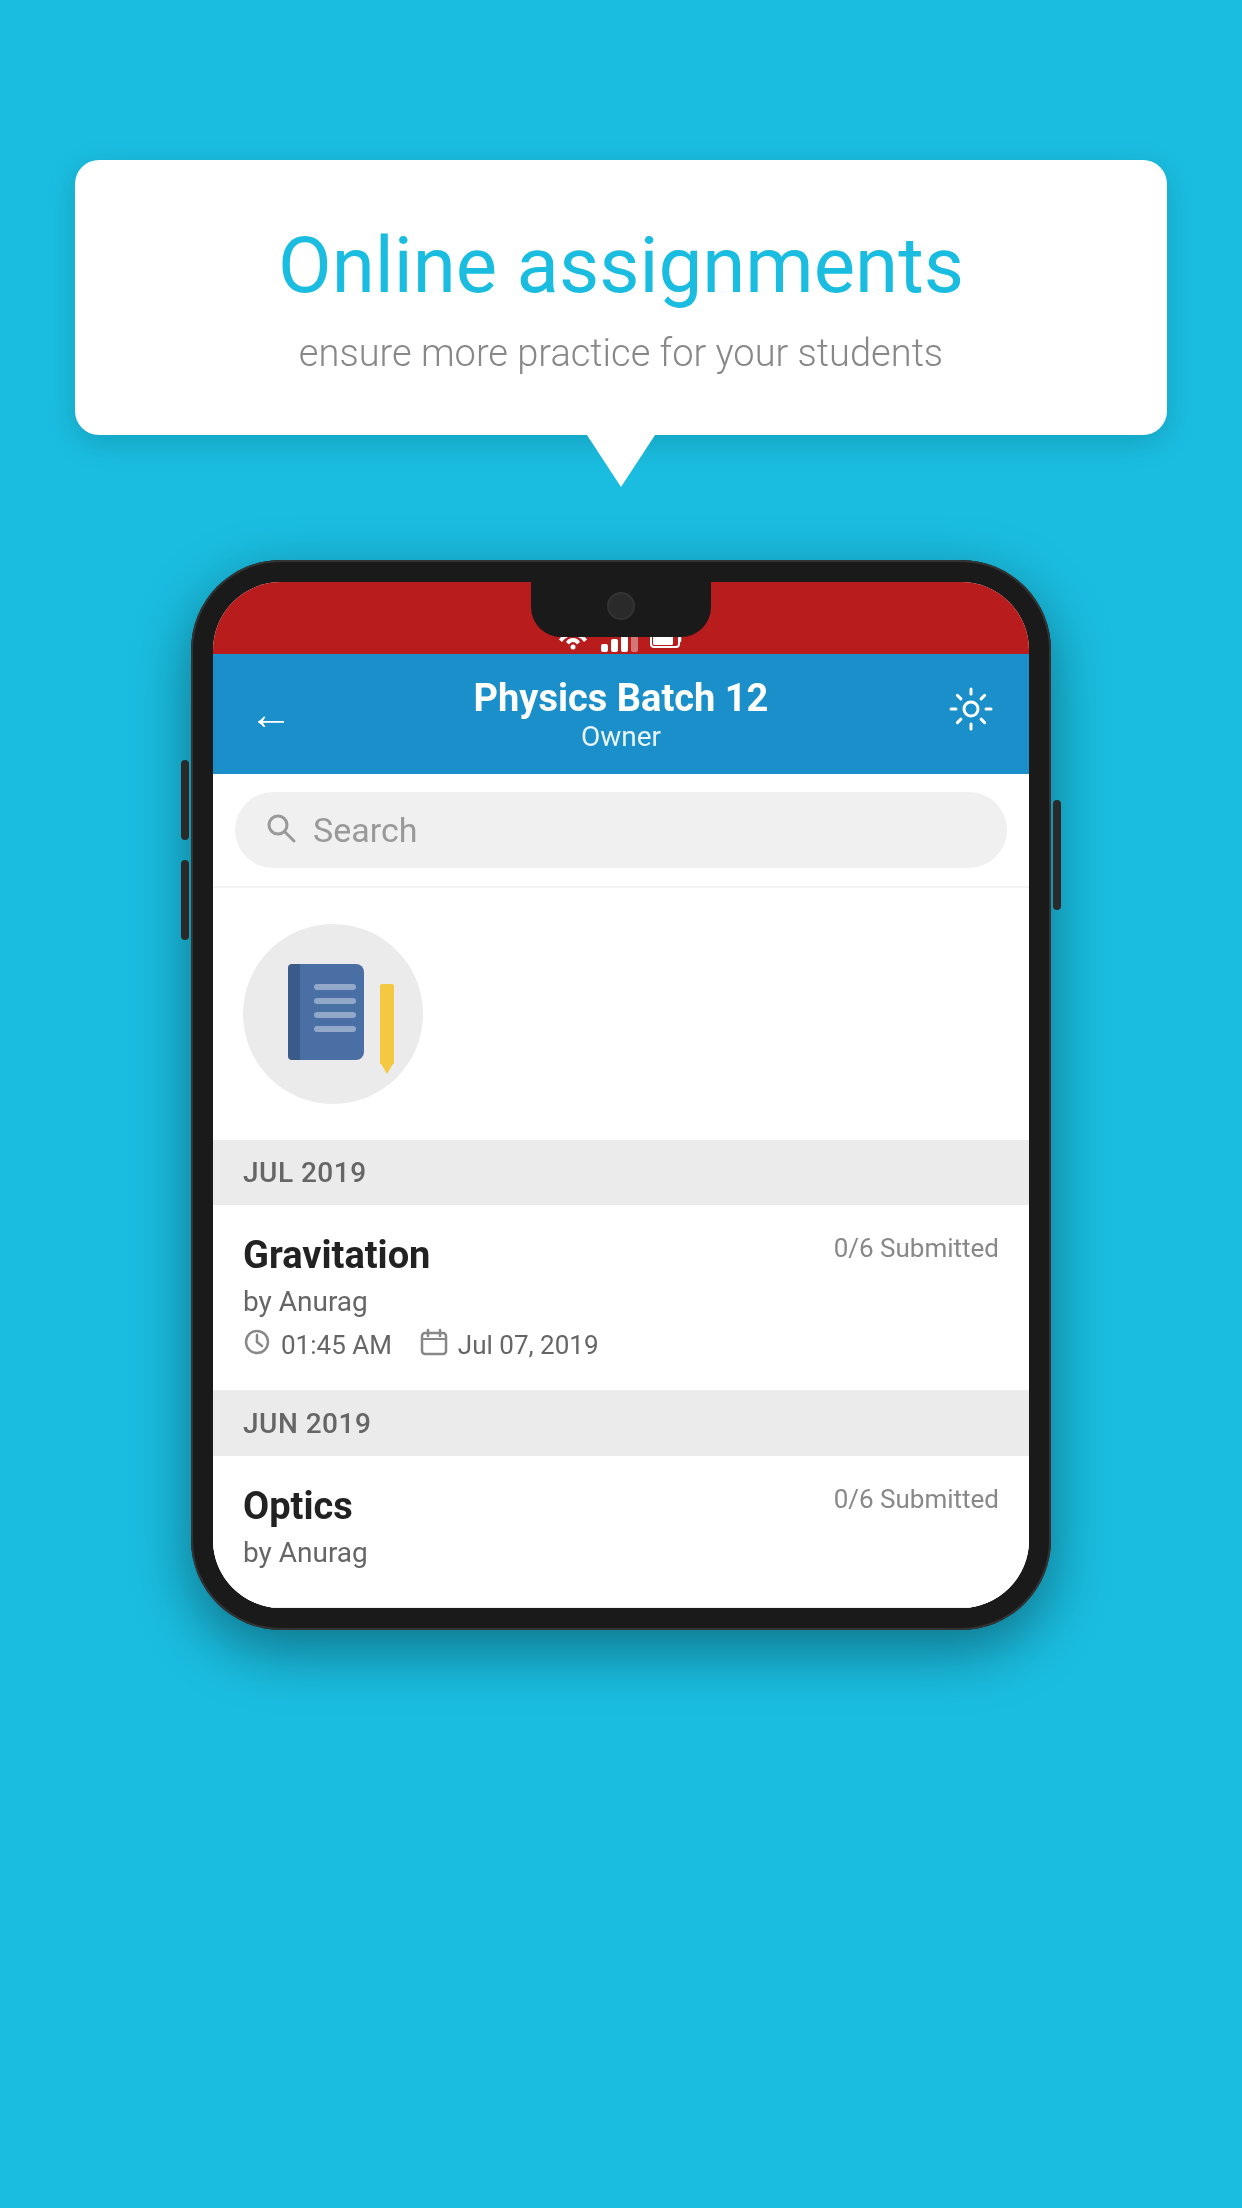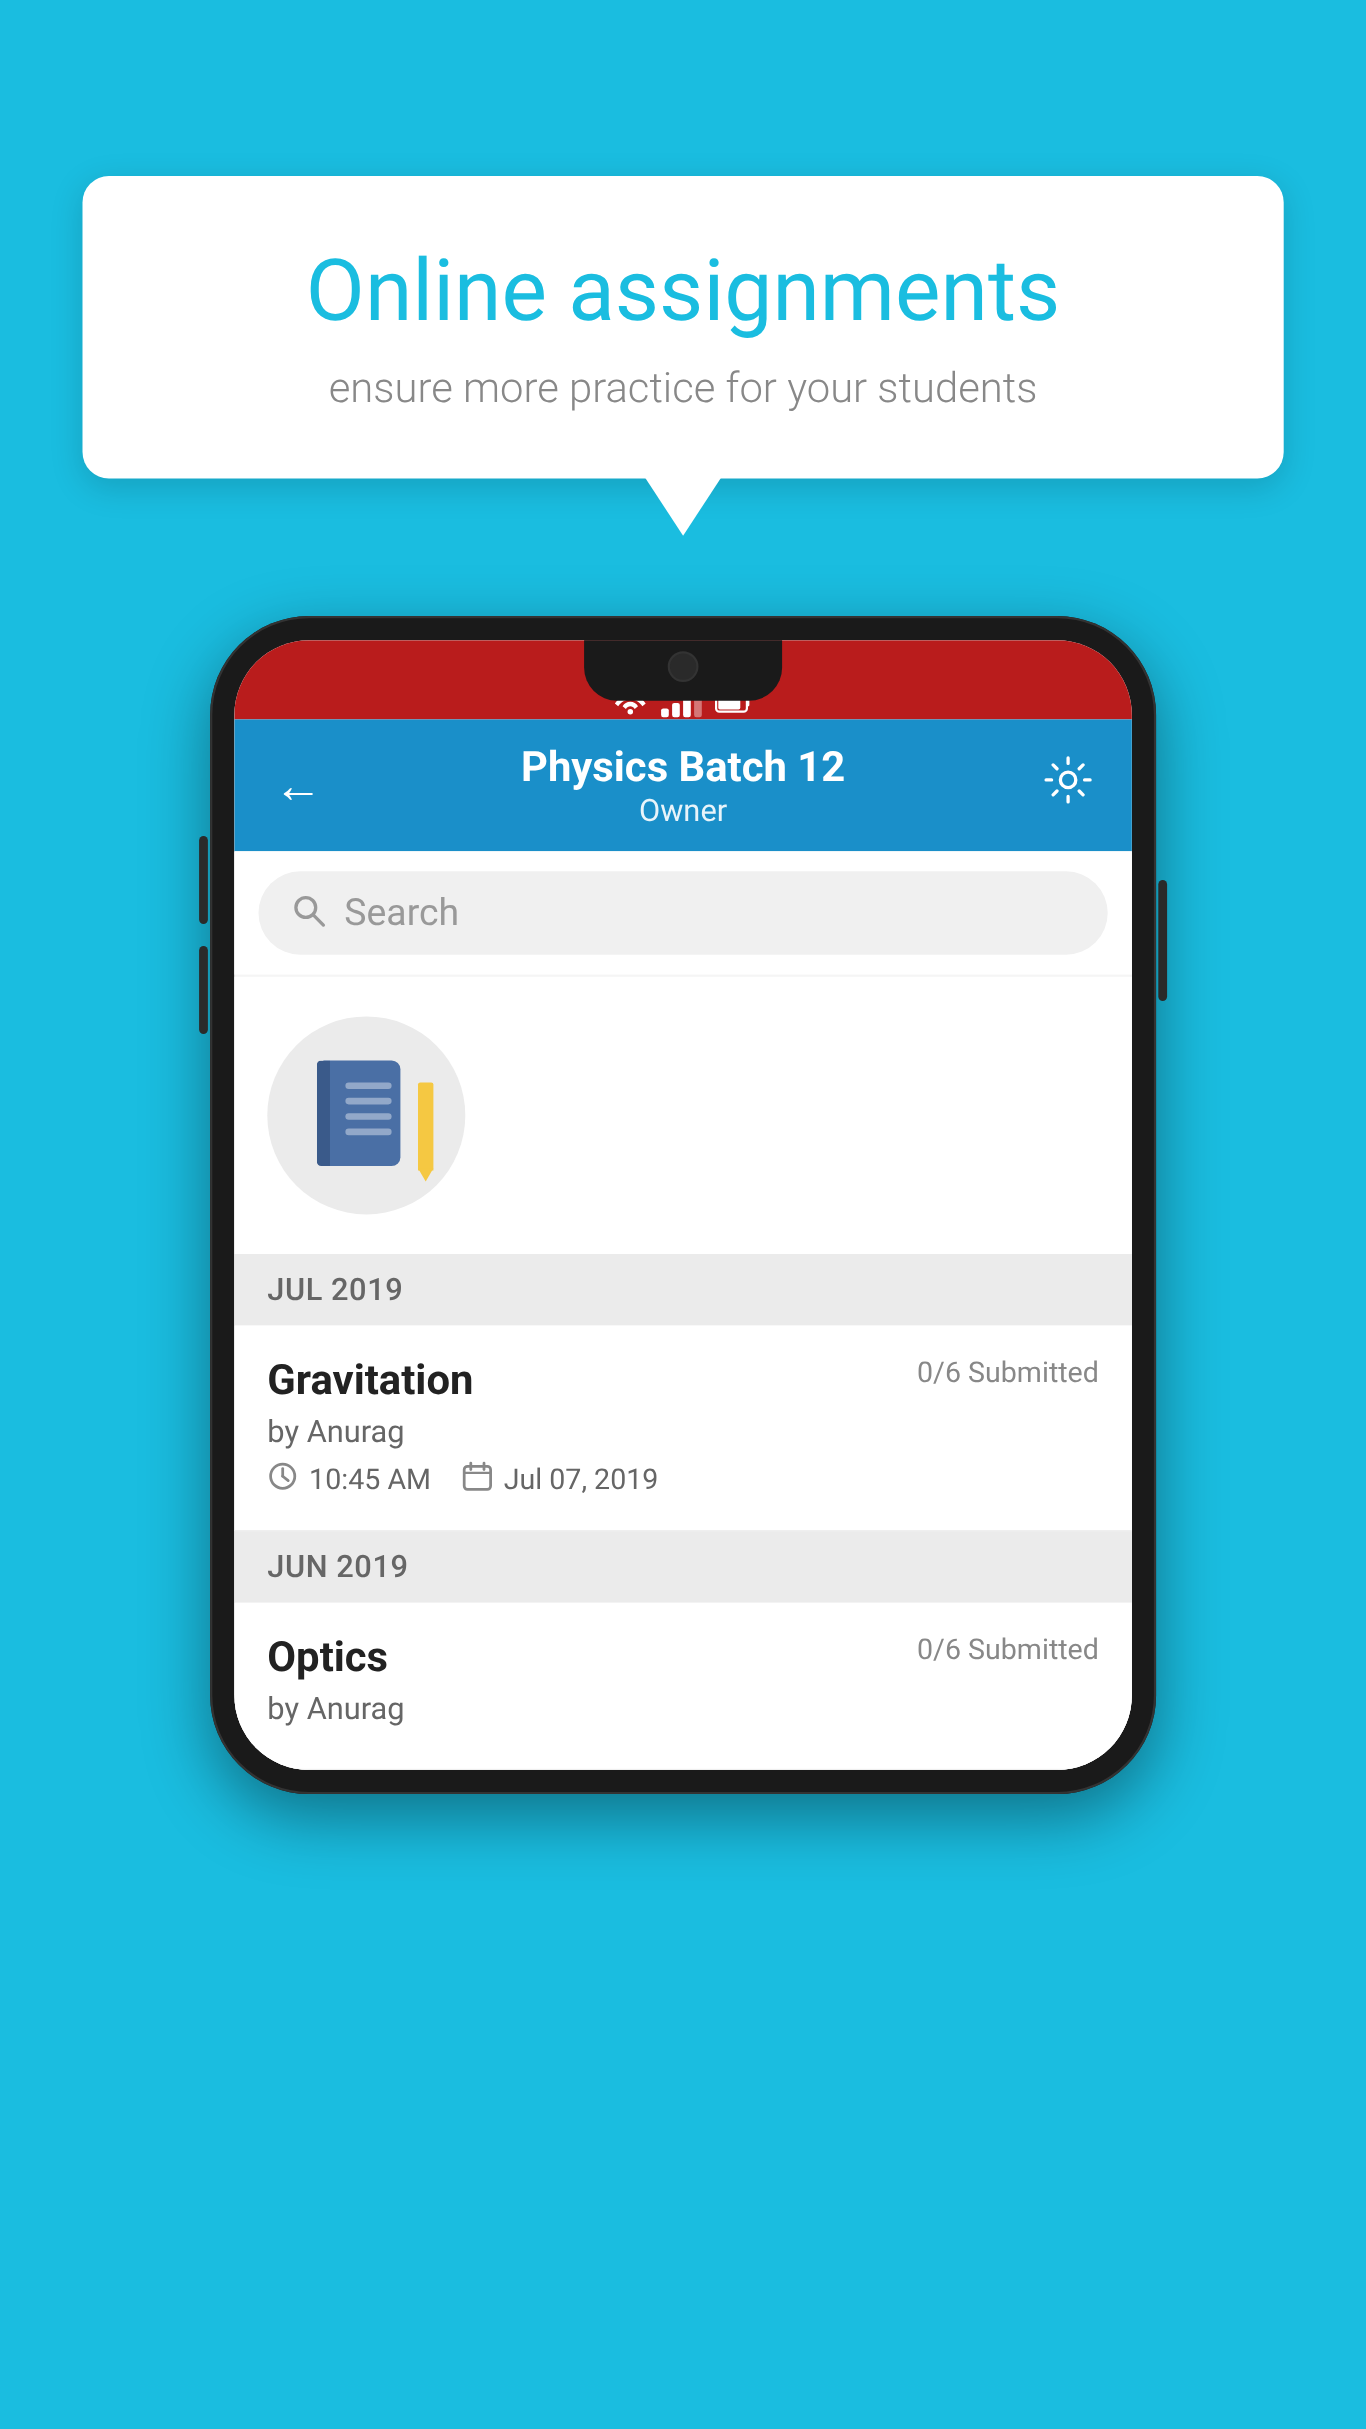--- a/index.html
+++ b/index.html
@@ -517,21 +517,21 @@
           <div class="assignment-author">by Anurag</div>
           <div class="assignment-meta">
             <div class="meta-item">
               <span>
                 <svg width="28" height="28" viewBox="0 0 28 28" fill="none">
                   <circle cx="14" cy="14" r="11" stroke="#888" stroke-width="2.5"></circle>
                   <line x1="14" y1="7" x2="14" y2="14" stroke="#888" stroke-width="2.5" stroke-linecap="round"></line>
                   <line x1="14" y1="14" x2="19" y2="18" stroke="#888" stroke-width="2.5" stroke-linecap="round"></line>
                 </svg>
               </span>
-              <span>10:45 AM</span>
+              <span>01:45 AM</span>
             </div>
             <div class="meta-item">
               <span>
                 <svg width="28" height="28" viewBox="0 0 28 28" fill="none">
                   <rect x="2" y="5" width="24" height="21" rx="3" stroke="#888" stroke-width="2.5"></rect>
                   <line x1="2" y1="11" x2="26" y2="11" stroke="#888" stroke-width="2"></line>
                   <line x1="8" y1="2" x2="8" y2="8" stroke="#888" stroke-width="2.5" stroke-linecap="round"></line>
                   <line x1="20" y1="2" x2="20" y2="8" stroke="#888" stroke-width="2.5" stroke-linecap="round"></line>
                 </svg>
               </span>

